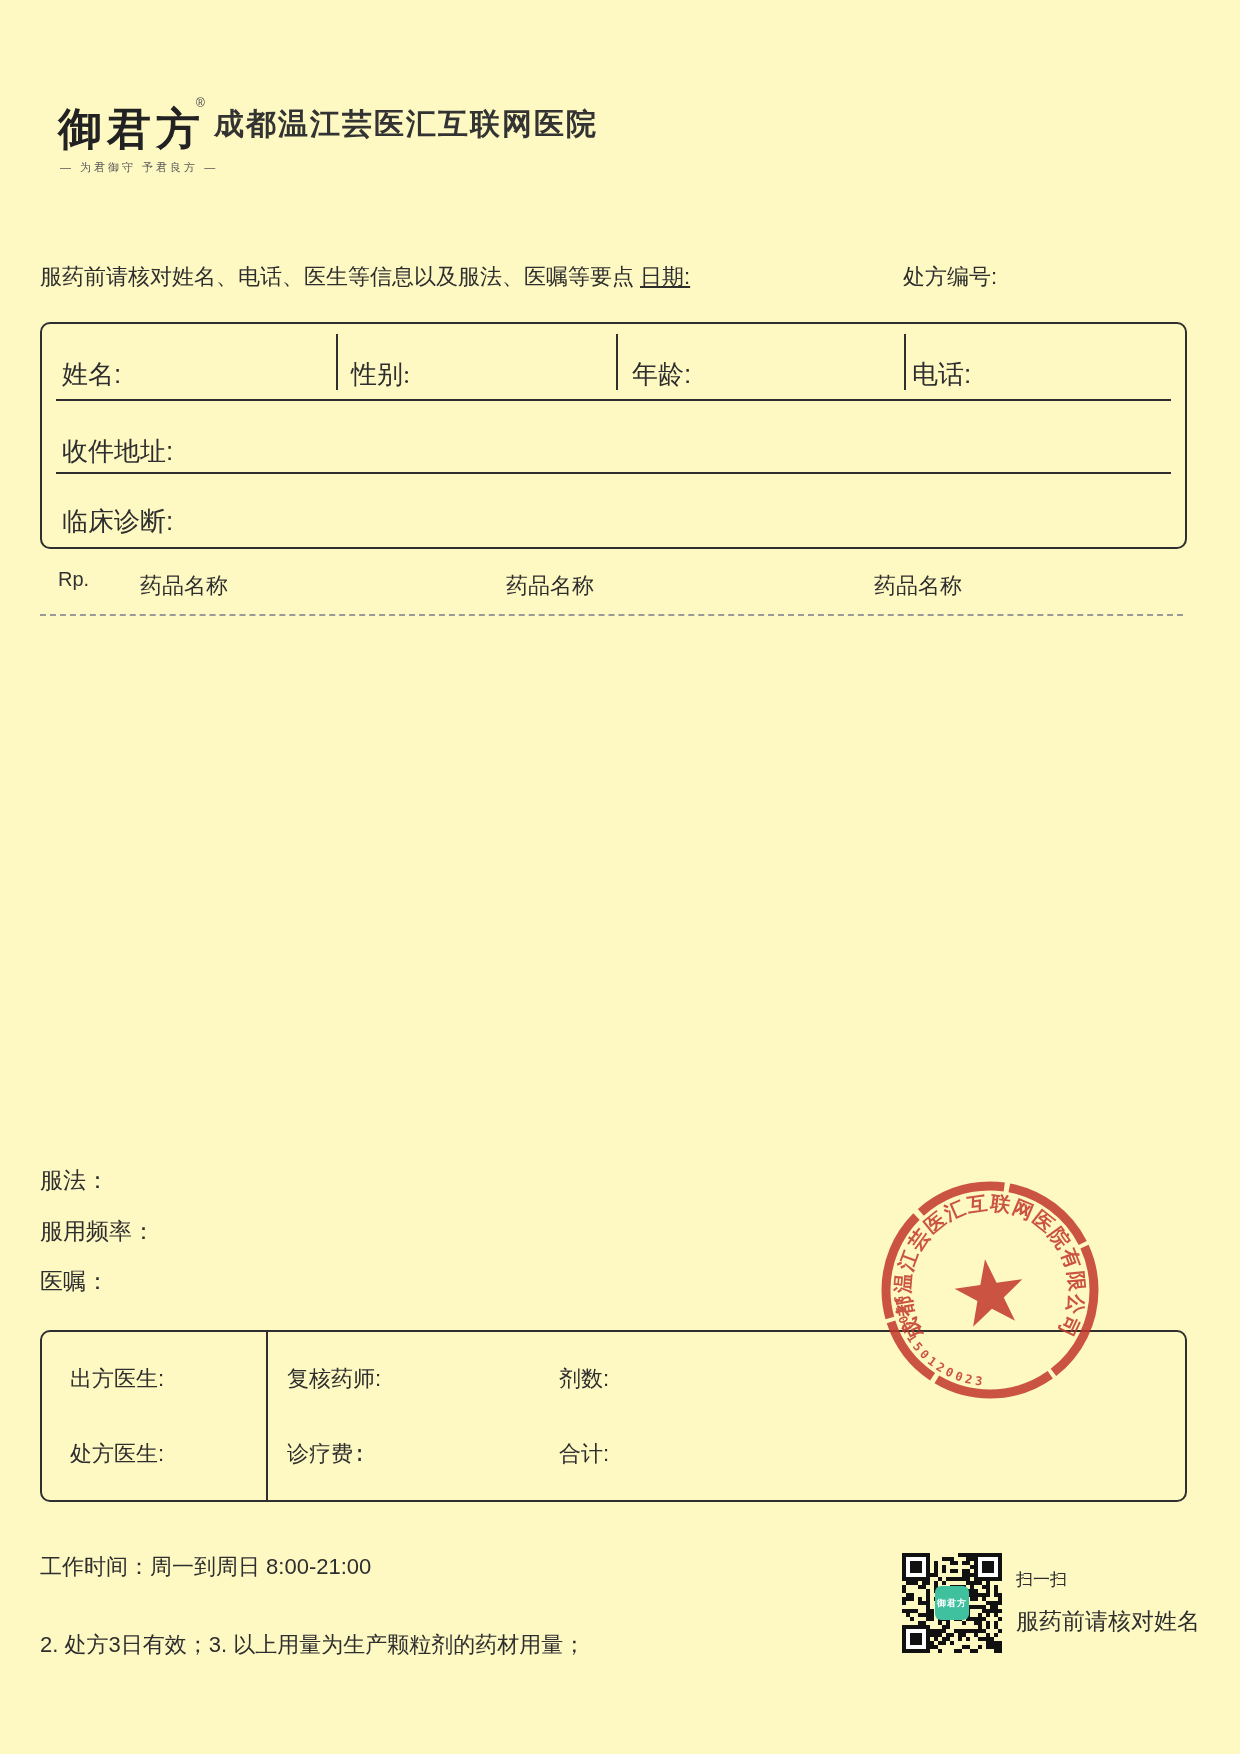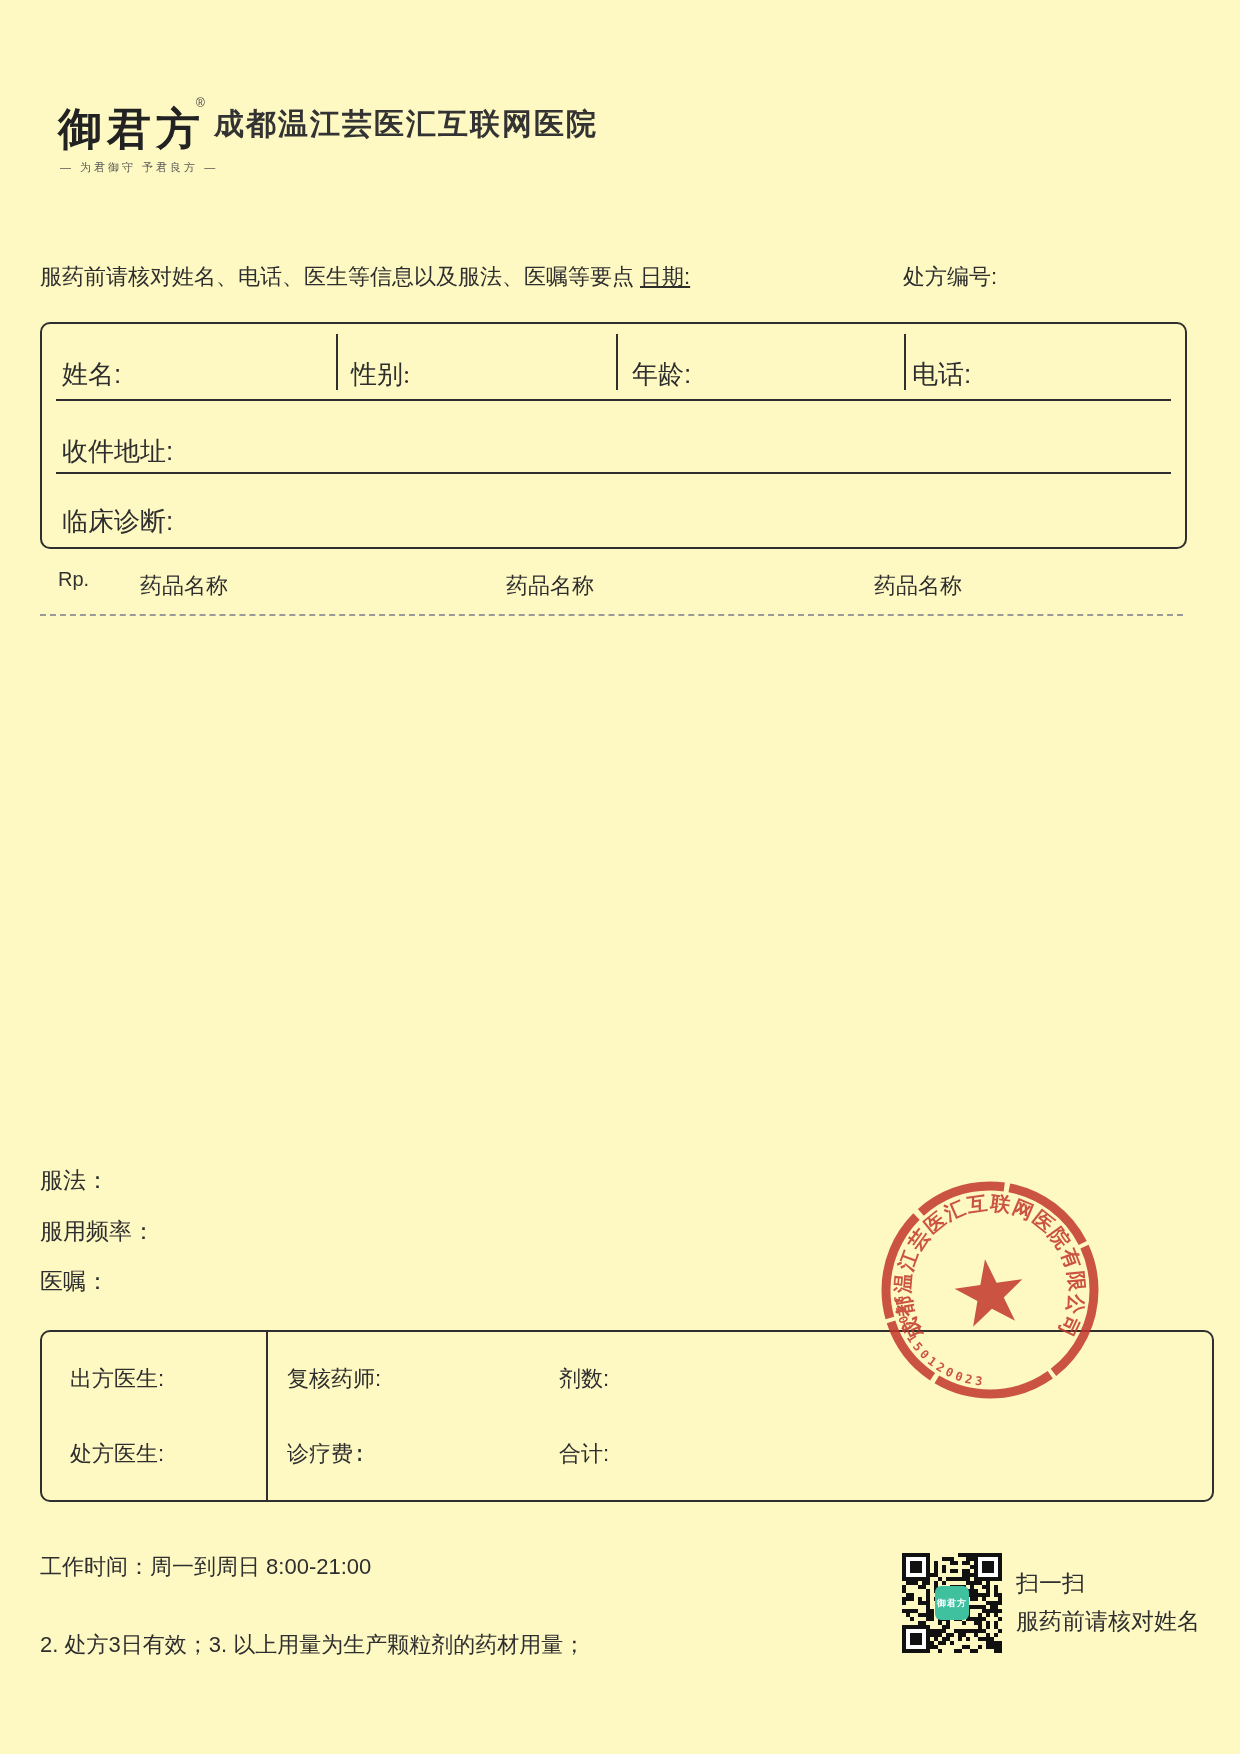--- a/index.html
+++ b/index.html
@@ -30,33 +30,33 @@
   .dash-line{left:40px;top:614px;width:1143px;border-top:2px dashed #9a9a9a;height:0;}
   
   .usage-label{left:40px;font-size:23px;}
   
   .stamp{left:855px;top:1155px;opacity:.85;z-index:5;}
   .seal-text{font-family:"DejaVu Serif","Liberation Serif",serif;font-size:20px;font-weight:bold;
     fill:#c2372b;letter-spacing:1.5px;}
   .seal-num{font-family:"DejaVu Sans Mono","Liberation Mono",monospace;font-size:12px;font-weight:bold;
     fill:#c2372b;letter-spacing:3.5px;}
   
-  .signoff-box{left:40px;top:1330px;width:1143px;height:168px;border:2px solid #2f2f2f;border-radius:10px;padding-left:27px;}
+  .signoff-box{left:40px;top:1330px;width:1143px;height:168px;border:2px solid #2f2f2f;border-radius:10px;}
   .so-label{position:absolute;font-size:22px;}
   .so-vsep{position:absolute;left:224px;top:0;bottom:0;width:2px;background:#2f2f2f;}
   
   .work-hours{left:40px;top:1552px;font-size:22px;}
   .note1{left:40px;top:1592px;font-size:22px;}
   .note2{left:40px;top:1630px;font-size:22px;}
   .qr{left:902px;top:1553px;width:100px;height:100px;}
   .qr svg{width:100px;height:100px;display:block;}
   .qr-center{position:absolute;left:33px;top:33px;width:34px;height:34px;background:#3fc1a0;
     border-radius:6px;display:flex;align-items:center;justify-content:center;
     color:#fff;font-size:9px;font-weight:bold;letter-spacing:1px;}
-  .scan-title{left:1016px;top:1568px;font-size:23px;}
+  .scan-title{left:1016px;top:1568px;font-size:17px;}
   .scan-sub{left:1016px;top:1606px;font-size:23px;}
 </style>
 </head>
 <body>
 
 <div class="page">
 
   <div class="abs logo-text">御君方</div>
   <div class="abs logo-reg">®</div>
   <div class="abs logo-tagline">— 为君御守 予君良方 —</div>

